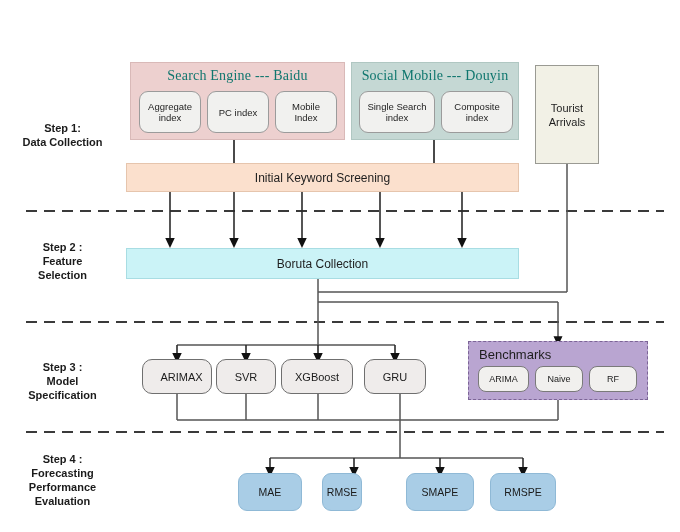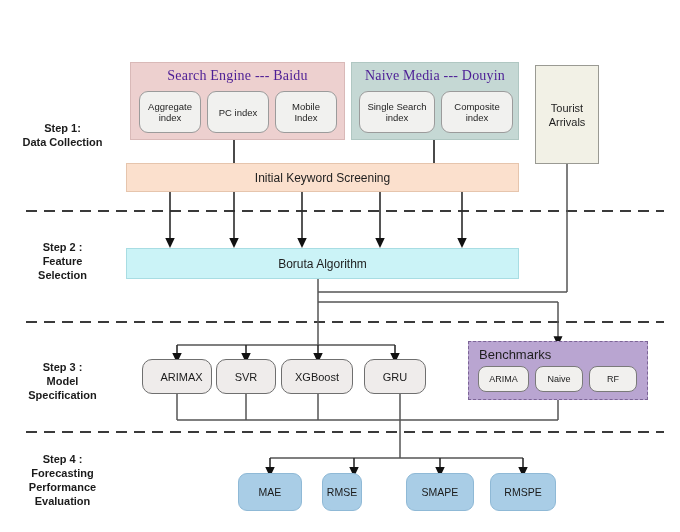--- a/index.html
+++ b/index.html
@@ -17,21 +17,21 @@
   }
 
   
   .panel{position:absolute;box-sizing:border-box;}
 
   .group-pink{background:#edd0cf;border:1px solid #d9b9b8;}
   .group-teal{background:#c5d8d4;border:1px solid #b0c7c2;}
 
   .group-title{
     position:absolute;left:0;right:0;top:5px;text-align:center;
-    font-family:"Liberation Serif", serif;font-size:14px;color:#4c1d95;
+    font-family:"Liberation Serif", serif;font-size:14px;color:#0f766e;
     letter-spacing:.2px;
   }
 
   .chip{
     position:absolute;box-sizing:border-box;
     background:#f1f1ef;border:1px solid #9b9b9b;border-radius:9px;
     display:flex;align-items:center;justify-content:center;text-align:center;
     font-size:9.5px;line-height:11px;color:#1e1e1e;padding:0 4px;
   }
 
@@ -149,33 +149,33 @@
   <div class="panel group-pink" style="left:130px;top:62px;width:215px;height:78px;">
     <div class="group-title">Search Engine --- Baidu</div>
     <div class="chip" style="left:8px;top:28px;width:62px;height:42px;white-space:pre-line;">Aggregate
 index</div>
     <div class="chip" style="left:76px;top:28px;width:62px;height:42px;white-space:pre-line;">PC index</div>
     <div class="chip" style="left:144px;top:28px;width:62px;height:42px;white-space:pre-line;">Mobile
 Index</div>
   </div>
 
   <div class="panel group-teal" style="left:351px;top:62px;width:168px;height:78px;">
-    <div class="group-title">Naive Media --- Douyin</div>
+    <div class="group-title">Social Mobile --- Douyin</div>
     <div class="chip" style="left:7px;top:28px;width:76px;height:42px;white-space:pre-line;">Single Search
 index</div>
     <div class="chip" style="left:89px;top:28px;width:72px;height:42px;white-space:pre-line;">Composite
 index</div>
   </div>
 
   <div class="panel tourist" style="left:535px;top:65px;width:64px;height:99px;white-space:pre-line;">Tourist
 Arrivals</div>
 
   <div class="panel bar bar-keyword" style="left:126px;top:163px;width:393px;height:29px;">Initial Keyword Screening</div>
 
-  <div class="panel bar bar-boruta" style="left:126px;top:248px;width:393px;height:31px;">Boruta Algorithm</div>
+  <div class="panel bar bar-boruta" style="left:126px;top:248px;width:393px;height:31px;">Boruta Collection</div>
 
   <div class="model" style="left:142px;top:359px;width:70px;height:35px;padding-left:9px;">ARIMAX</div>
   <div class="model" style="left:216px;top:359px;width:60px;height:35px;">SVR</div>
   <div class="model" style="left:364px;top:359px;width:62px;height:35px;">GRU</div>
   <div class="model" style="left:281px;top:359px;width:72px;height:35px;">XGBoost</div>
 
   <div class="panel bench-panel" style="left:468px;top:341px;width:180px;height:59px;">
     <div class="bench-title">Benchmarks</div>
     <div class="bench-chip" style="left:9px;top:24px;width:51px;height:26px;">ARIMA</div>
     <div class="bench-chip" style="left:66px;top:24px;width:48px;height:26px;">Naive</div>

